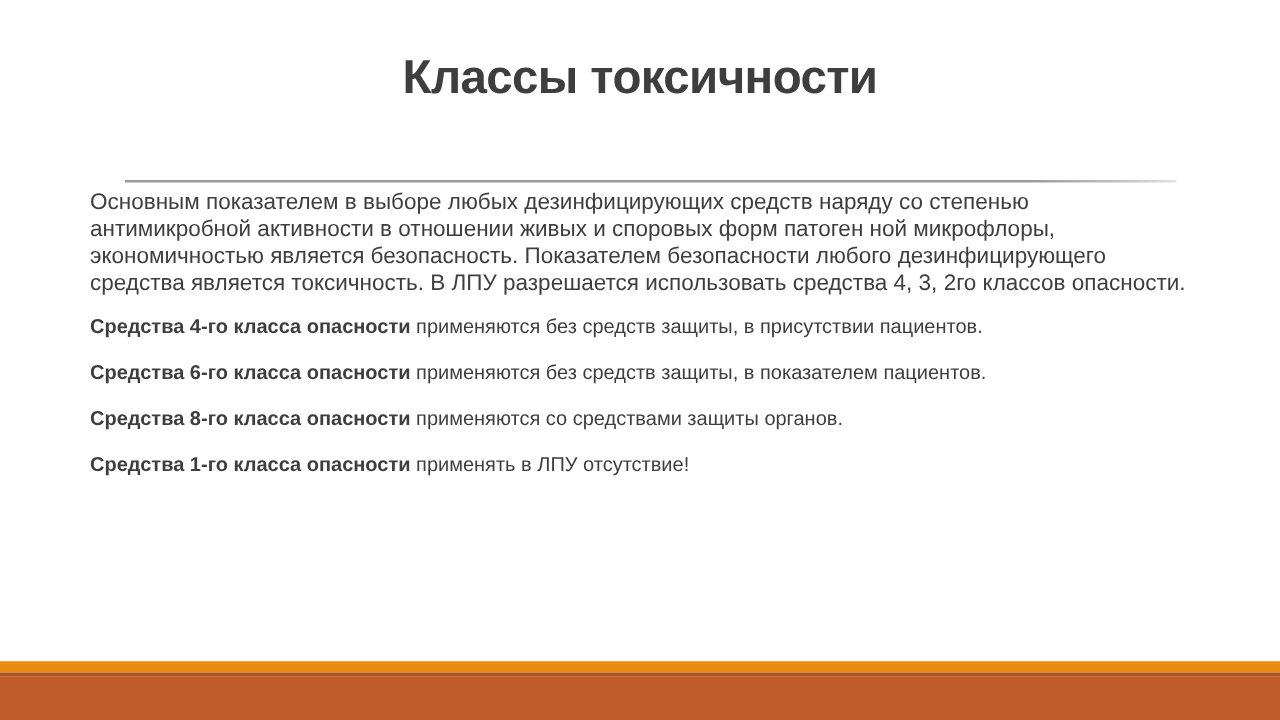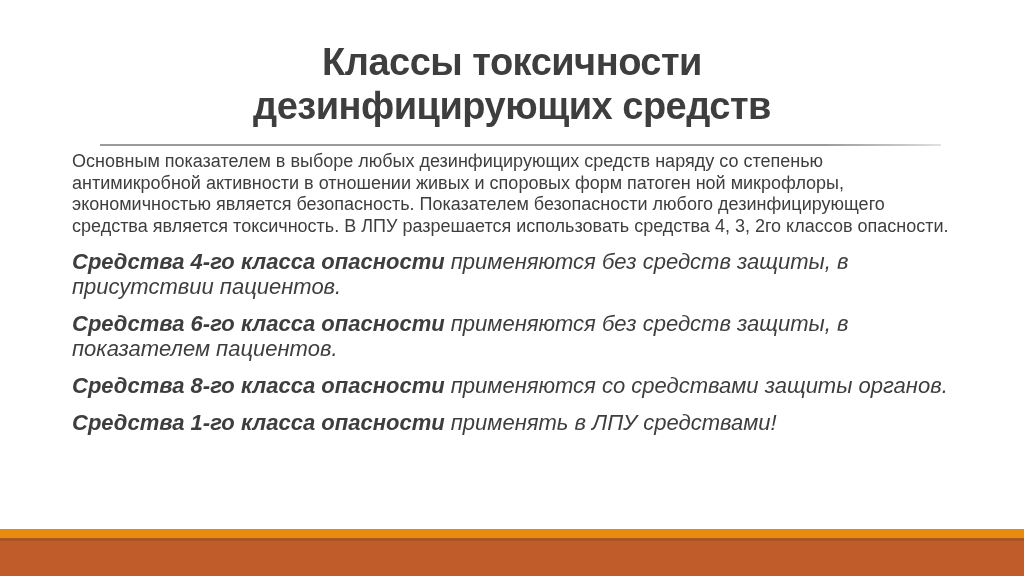--- a/index.html
+++ b/index.html
@@ -31,62 +31,60 @@
   .body{
     position:absolute;top:151px;left:72px;width:880px;
   }
   .intro{
     margin:0;
     font-size:18px;line-height:21.5px;
     color:var(--text,#3e3e3e);
   }
   .cls{
     margin:12px 0 0 0;
-    font-size:22px;line-height:25px;
+    font-size:16px;line-height:25px;
     color:var(--text,#3e3e3e);
-    font-style:italic;
   }
   .cls strong{font-weight:700;}
   .footer{
     position:absolute;left:0;bottom:0;width:1024px;height:47px;
     display:flex;flex-direction:column;
   }
   .footer .stripe{height:9px;background:var(--accent,#e78c0e);}
   .footer .seam{height:3px;background:var(--seam,#aa5520);}
   .footer .bar{flex:1;background:var(--bar,#bf5c2a);}
 </style>
 </head>
 <body>
 
 <div class="slide">
 
   <h1 class="title">
     <span class="tline">Классы токсичности</span>
-    <span class="tline">дезинфицирующих средств</span>
   </h1>
 
   <div class="title-rule"></div>
 
   <div class="body">
     <p class="intro">Основным показателем в выборе любых дезинфицирующих средств наряду со степенью антимикробной активности в отношении живых и споровых форм патоген ной микрофлоры, экономичностью является безопасность. Показателем безопасности любого дезинфицирующего средства является токсичность. В ЛПУ разрешается использовать средства 4, 3, 2го классов опасности.</p>
 
     <p class="cls">
       <strong>Средства 4-го класса опасности</strong><span> применяются без средств защиты, в присутствии пациентов.</span>
     </p>
 
     <p class="cls">
       <strong>Средства 6-го класса опасности</strong><span> применяются без средств защиты, в показателем пациентов.</span>
     </p>
 
     <p class="cls">
       <strong>Средства 8-го класса опасности</strong><span> применяются со средствами защиты органов.</span>
     </p>
 
     <p class="cls">
-      <strong>Средства 1-го класса опасности</strong><span> применять в ЛПУ средствами!</span>
+      <strong>Средства 1-го класса опасности</strong><span> применять в ЛПУ отсутствие!</span>
     </p>
   </div>
 
   <div class="footer">
     <div class="stripe"></div>
     <div class="seam"></div>
     <div class="bar"></div>
   </div>
 
 </div>

